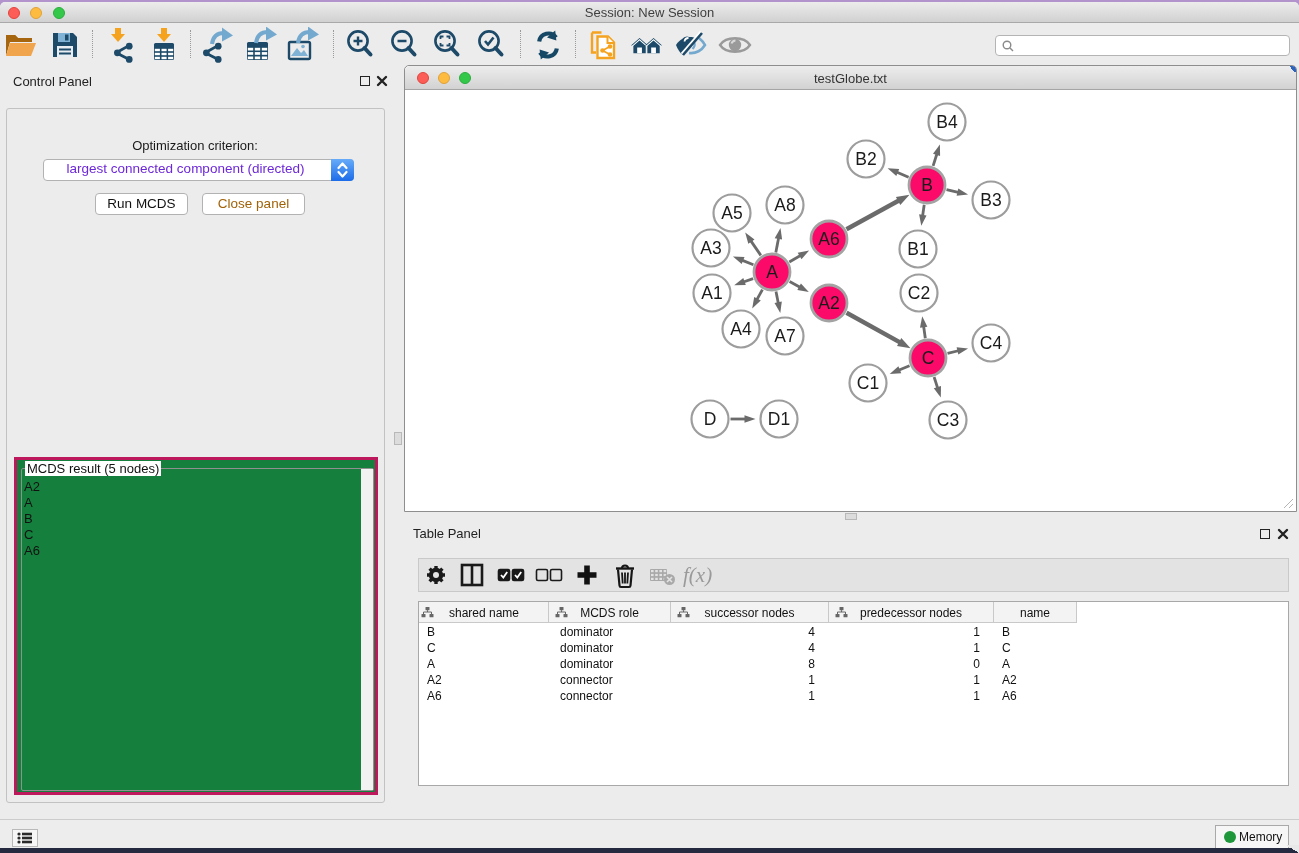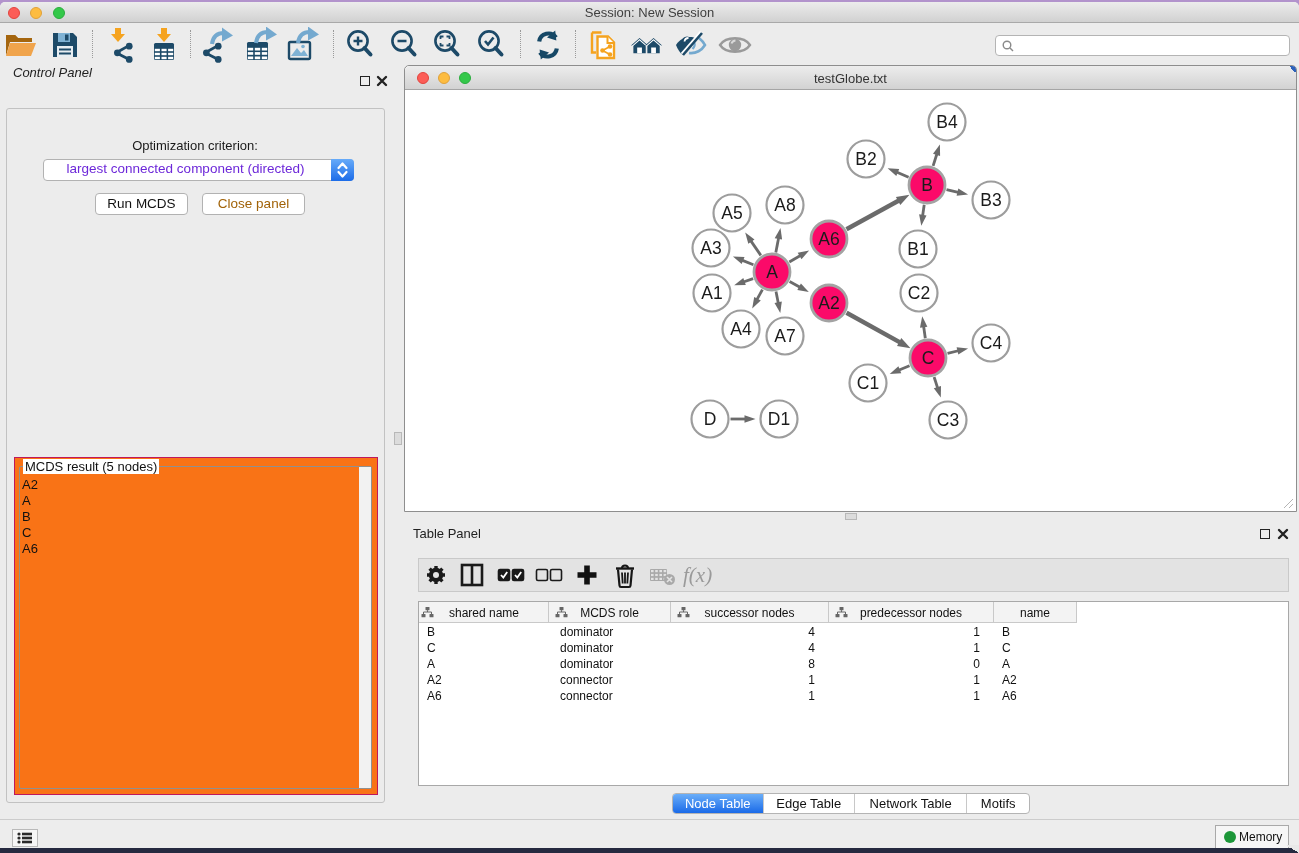--- a/index.html
+++ b/index.html
@@ -192,39 +192,39 @@
 </g>
       </svg>
       <div id="search">
         <svg width="14" height="14" viewBox="0 0 14 14">
           <circle cx="6" cy="6" r="3.8" fill="none" stroke="#8a8a8a" stroke-width="1.4"></circle>
           <path d="M9 9 L12 12" stroke="#8a8a8a" stroke-width="1.4"></path>
         </svg>
       </div>
     </div>
   <div id="cpanel">
-    <div class="ptitle" style="position:absolute;left:13px;top:1px;font-size:13px;color:#222;font-style:italic;">Control Panel</div>
+    <div class="ptitle" style="position:absolute;left:13px;top:10px;font-size:13px;color:#222;">Control Panel</div>
     <div style="position:absolute;left:360px;top:12px;width:10px;height:10px;border:1.3px solid #222;"></div>
     <svg style="position:absolute;left:376px;top:11px;" width="12" height="12" viewBox="0 0 12 12">
         <path d="M2 2 L10 10 M10 2 L2 10" stroke="#222" stroke-width="2.4" stroke-linecap="round"></path>
       </svg>
     <div id="cbox"></div>
     <div style="position:absolute;left:0;top:74px;width:390px;text-align:center;font-size:13px;color:#1a1a1a;">Optimization criterion:</div>
     <div id="combo" style="position:absolute;left:43px;top:95px;width:311px;height:22px;background:#fff;border:1px solid #b2b2b2;border-radius:4px;">
       <div style="position:absolute;left:0;top:1px;width:283px;text-align:center;font-size:13.5px;color:#6d28d9;">largest connected component (directed)</div>
       <div style="position:absolute;right:-1px;top:-1px;width:23px;height:22px;background:linear-gradient(#67abf9,#1c6ce8);border-radius:0 4px 4px 0;">
         <svg width="23" height="22" viewBox="0 0 23 22">
             <path d="M7.5 9 L11.5 4.5 L15.5 9" fill="none" stroke="#fff" stroke-width="2.2" stroke-linejoin="round" stroke-linecap="round"></path>
             <path d="M7.5 13 L11.5 17.5 L15.5 13" fill="none" stroke="#fff" stroke-width="2.2" stroke-linejoin="round" stroke-linecap="round"></path>
           </svg>
       </div>
     </div>
     <div class="btn" style="position:absolute;left:95px;top:129px;width:93px;height:22px;background:#fff;border:1px solid #b2b2b2;border-radius:4px;text-align:center;font-size:13.5px;color:#111;line-height:20px;">Run MCDS</div>
     <div class="btn" style="position:absolute;left:202px;top:129px;width:103px;height:22px;background:#fff;border:1px solid #b2b2b2;border-radius:4px;text-align:center;font-size:13.5px;color:#a16207;line-height:20px;">Close panel</div>
-    <div id="mcdsbox" style="position:absolute;left:14px;top:393px;width:364px;height:338px;background:#f97316;border:1px solid #be185d;text-decoration:underline;">
+    <div id="mcdsbox" style="position:absolute;left:14px;top:393px;width:364px;height:338px;background:#15803d;border:3px solid #be185d;text-decoration:underline;">
       <div style="position:absolute;left:4px;top:8px;width:353px;height:323px;border:1px solid #909090;border-radius:2px;"></div>
       <div style="position:absolute;left:8px;top:1px;background:#fff;padding:0 2px;font-size:13px;color:#111;">MCDS result (5 nodes)</div>
       <div style="position:absolute;left:344px;top:9px;width:12px;height:321px;background:#f2f2f2;"></div>
       <div style="position:absolute;left:7px;top:19px;font-size:13px;color:#111;line-height:16px;">A2<br>A<br>B<br>C<br>A6</div>
     </div>
   </div>
   <div id="rightarea">
   <div id="netwin" style="position:absolute;left:404px;top:63px;width:893px;height:447px;background:#fff;border:1px solid #8e8e8e;border-radius:5px 5px 0 0;">
     <div style="position:absolute;left:0;top:0;width:100%;height:24px;background:linear-gradient(#ededed,#d2d2d2);border-bottom:1px solid #a5a5a5;border-radius:5px 5px 0 0;">
       <div class="tl" style="left:12px;top:6px;background:#fc5d57;border:1px solid #e2443e;"></div>
@@ -465,26 +465,20 @@
         <div style="position:absolute;left:252px;top:50px;width:144px;text-align:right;">1</div>
         <div style="position:absolute;left:410px;top:50px;width:151px;text-align:right;">1</div>
         <div style="position:absolute;left:583px;top:50px;">A2</div>
         <div style="position:absolute;left:8px;top:66px;">A6</div>
         <div style="position:absolute;left:141px;top:66px;">connector</div>
         <div style="position:absolute;left:252px;top:66px;width:144px;text-align:right;">1</div>
         <div style="position:absolute;left:410px;top:66px;width:151px;text-align:right;">1</div>
         <div style="position:absolute;left:583px;top:66px;">A6</div>
       </div>
     </div>
-    <div class="segs" style="left:268px;top:271px;width:358px;">
-      <div class="sg on" style="width:91px;">Node Table</div>
-      <div class="sg" style="width:92px;">Edge Table</div>
-      <div class="sg" style="width:113px;">Network Table</div>
-      <div class="sg" style="width:62px;">Motifs</div>
-    </div>
   </div>
   <div id="statusbar">
     <div style="position:absolute;left:12px;top:9px;width:26px;height:18px;background:#f6f6f6;border:1px solid #b9b9b9;">
       <svg width="24" height="16" viewBox="0 0 24 16">
           <g fill="#2a2a2a">
             <circle cx="6" cy="4" r="1.6"></circle>
             <rect x="9" y="2.7" width="10" height="2.6"></rect>
             <circle cx="6" cy="8" r="1.6"></circle>
             <rect x="9" y="6.7" width="10" height="2.6"></rect>
             <circle cx="6" cy="12" r="1.6"></circle>

